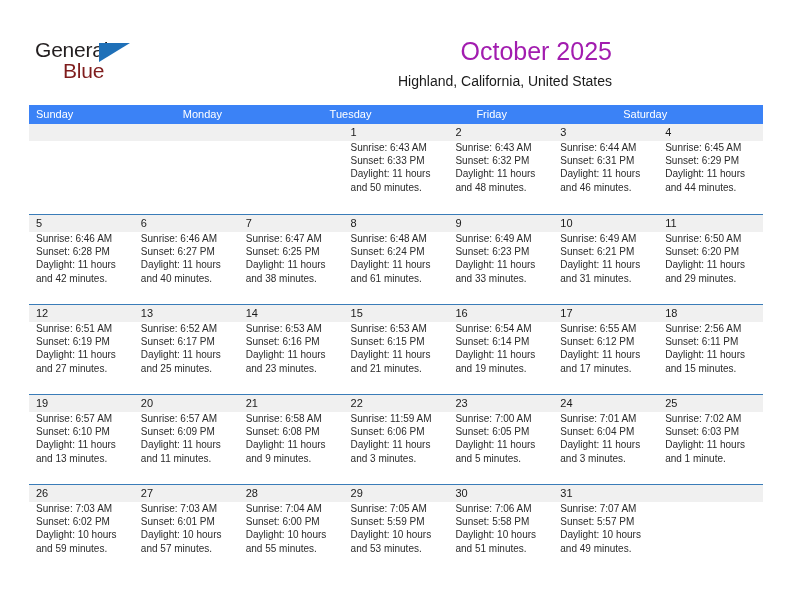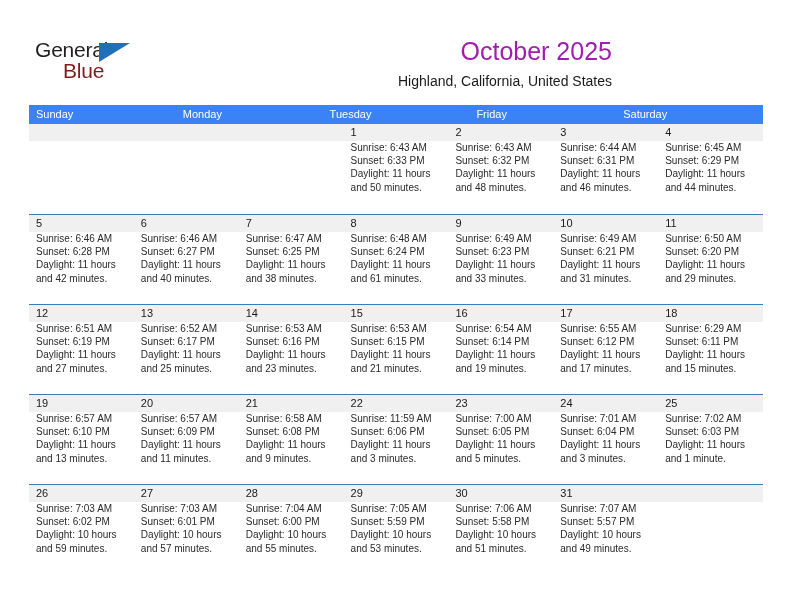--- a/index.html
+++ b/index.html
@@ -377,21 +377,21 @@
               <div class="cell-lines">
                 <div class="cell-line">Sunrise: 6:55 AM</div>
                 <div class="cell-line">Sunset: 6:12 PM</div>
                 <div class="cell-line">Daylight: 11 hours</div>
                 <div class="cell-line">and 17 minutes.</div>
               </div>
             </div>
             <div class="cell">
               <div class="cell-date">18</div>
               <div class="cell-lines">
-                <div class="cell-line">Sunrise: 6:29 AM</div>
+                <div class="cell-line">Sunrise: 2:56 AM</div>
                 <div class="cell-line">Sunset: 6:11 PM</div>
                 <div class="cell-line">Daylight: 11 hours</div>
                 <div class="cell-line">and 15 minutes.</div>
               </div>
             </div>
           </div>
         </div>
         <div class="week-row">
           <div class="date-band"></div>
           <div class="cells">

